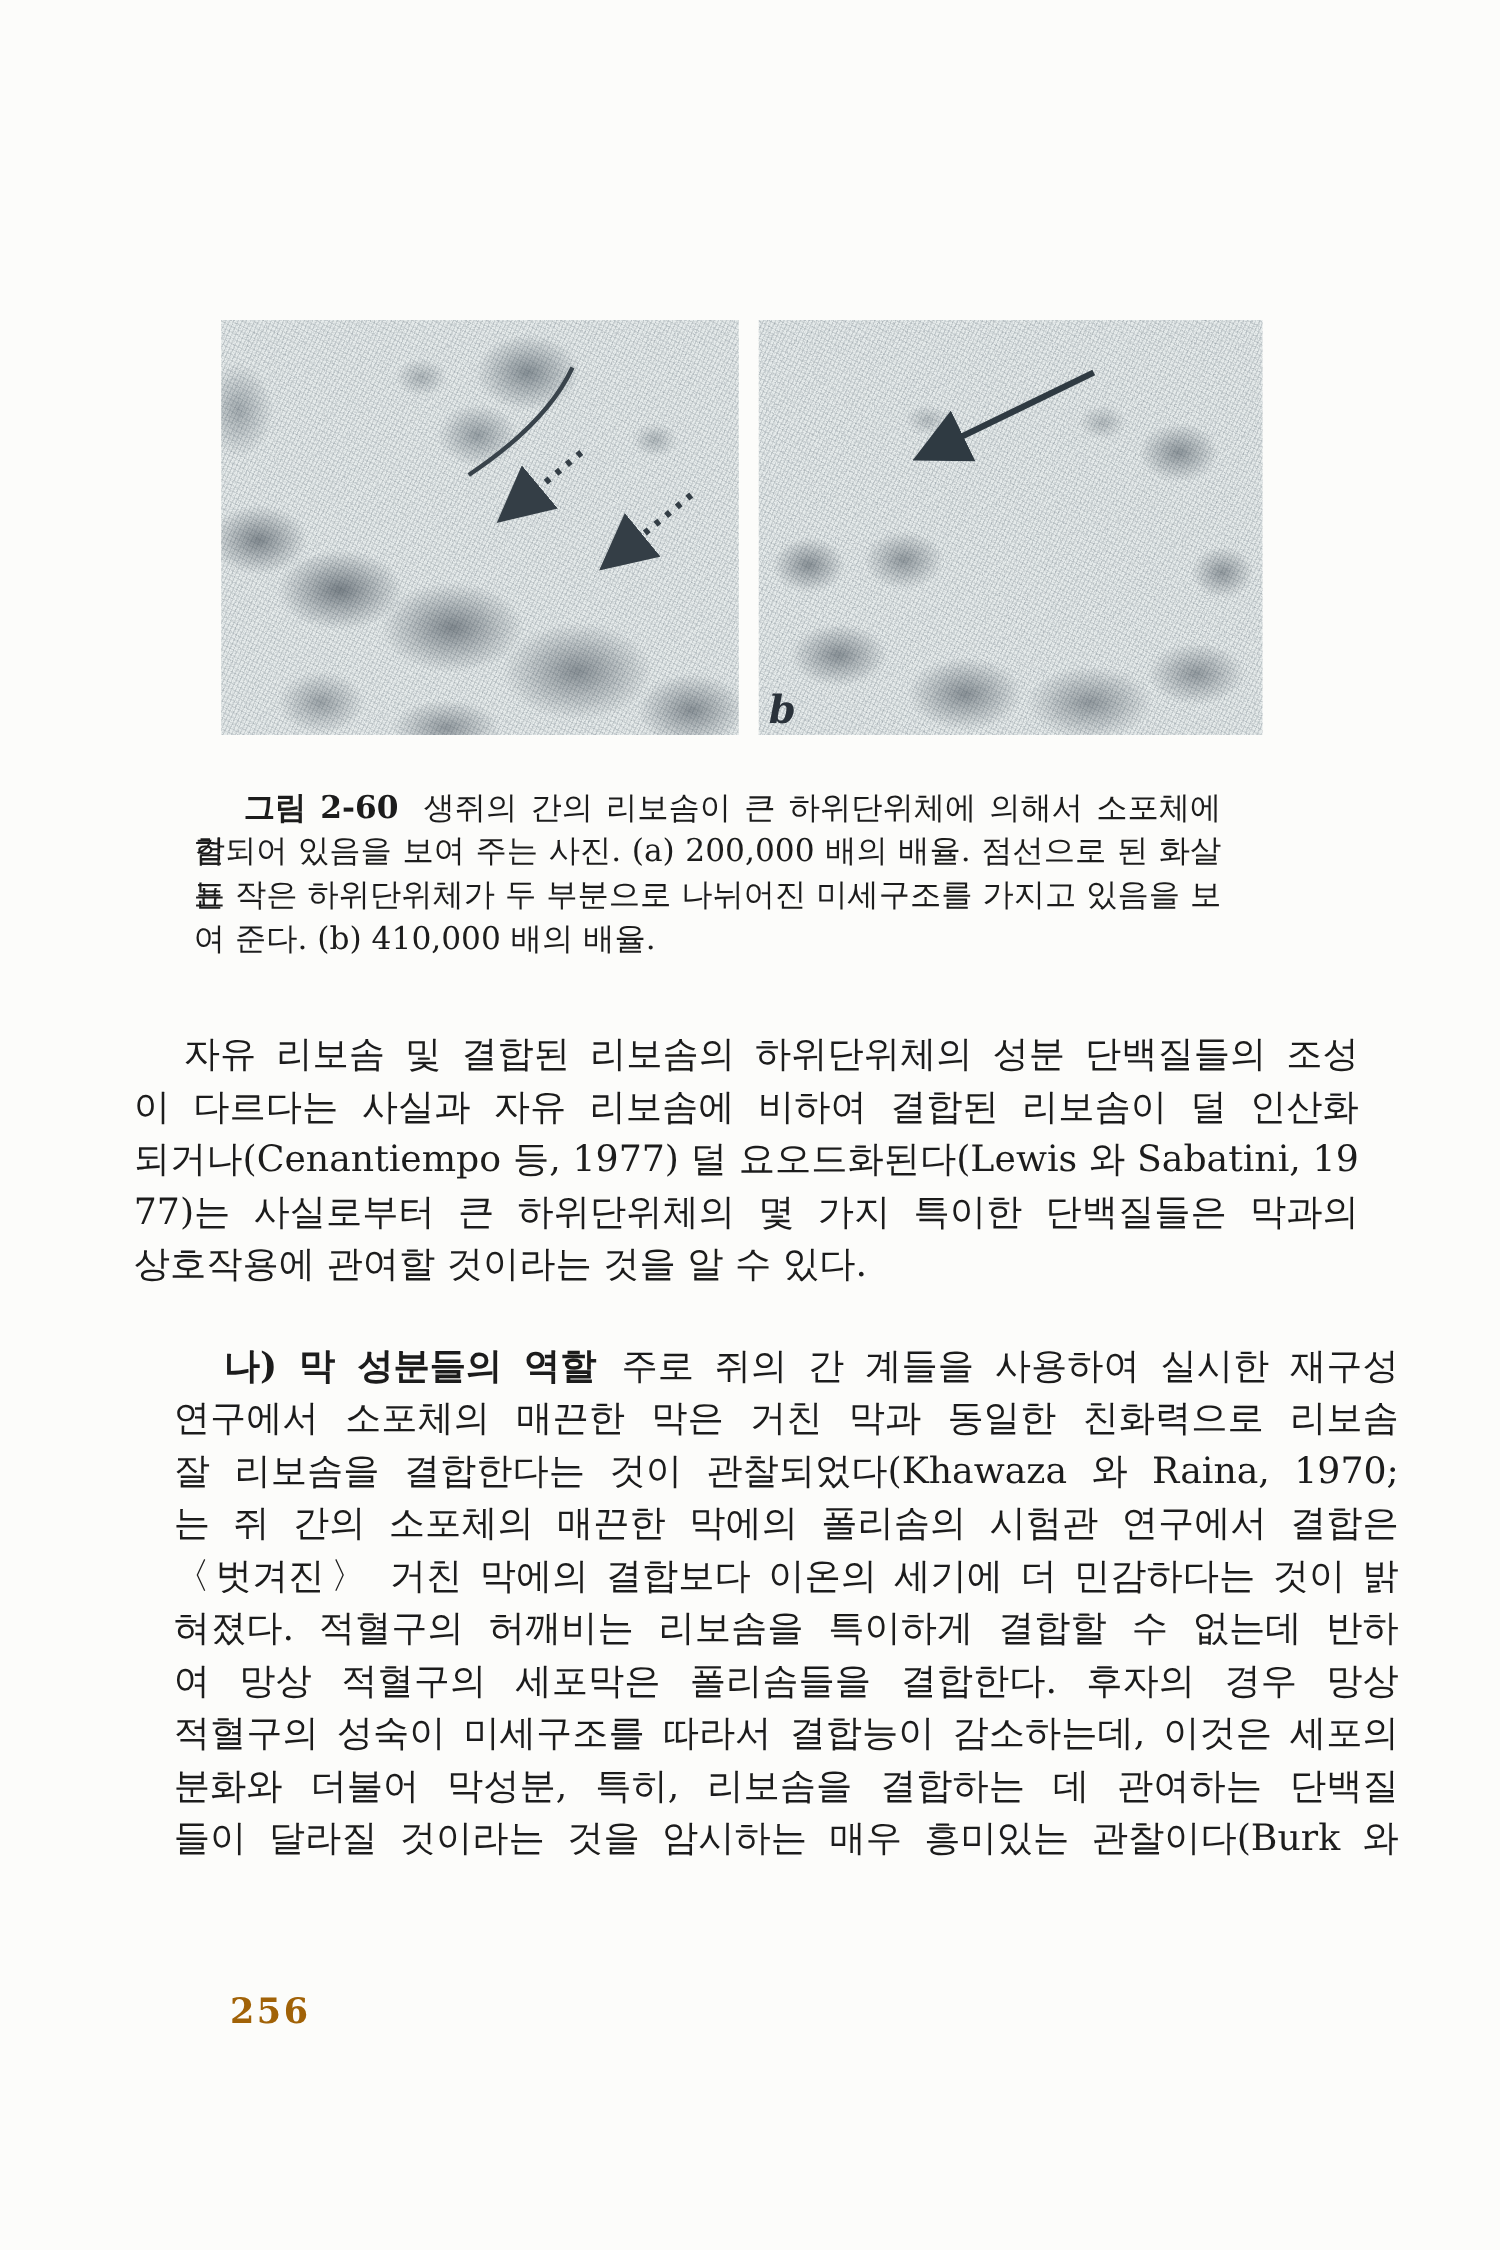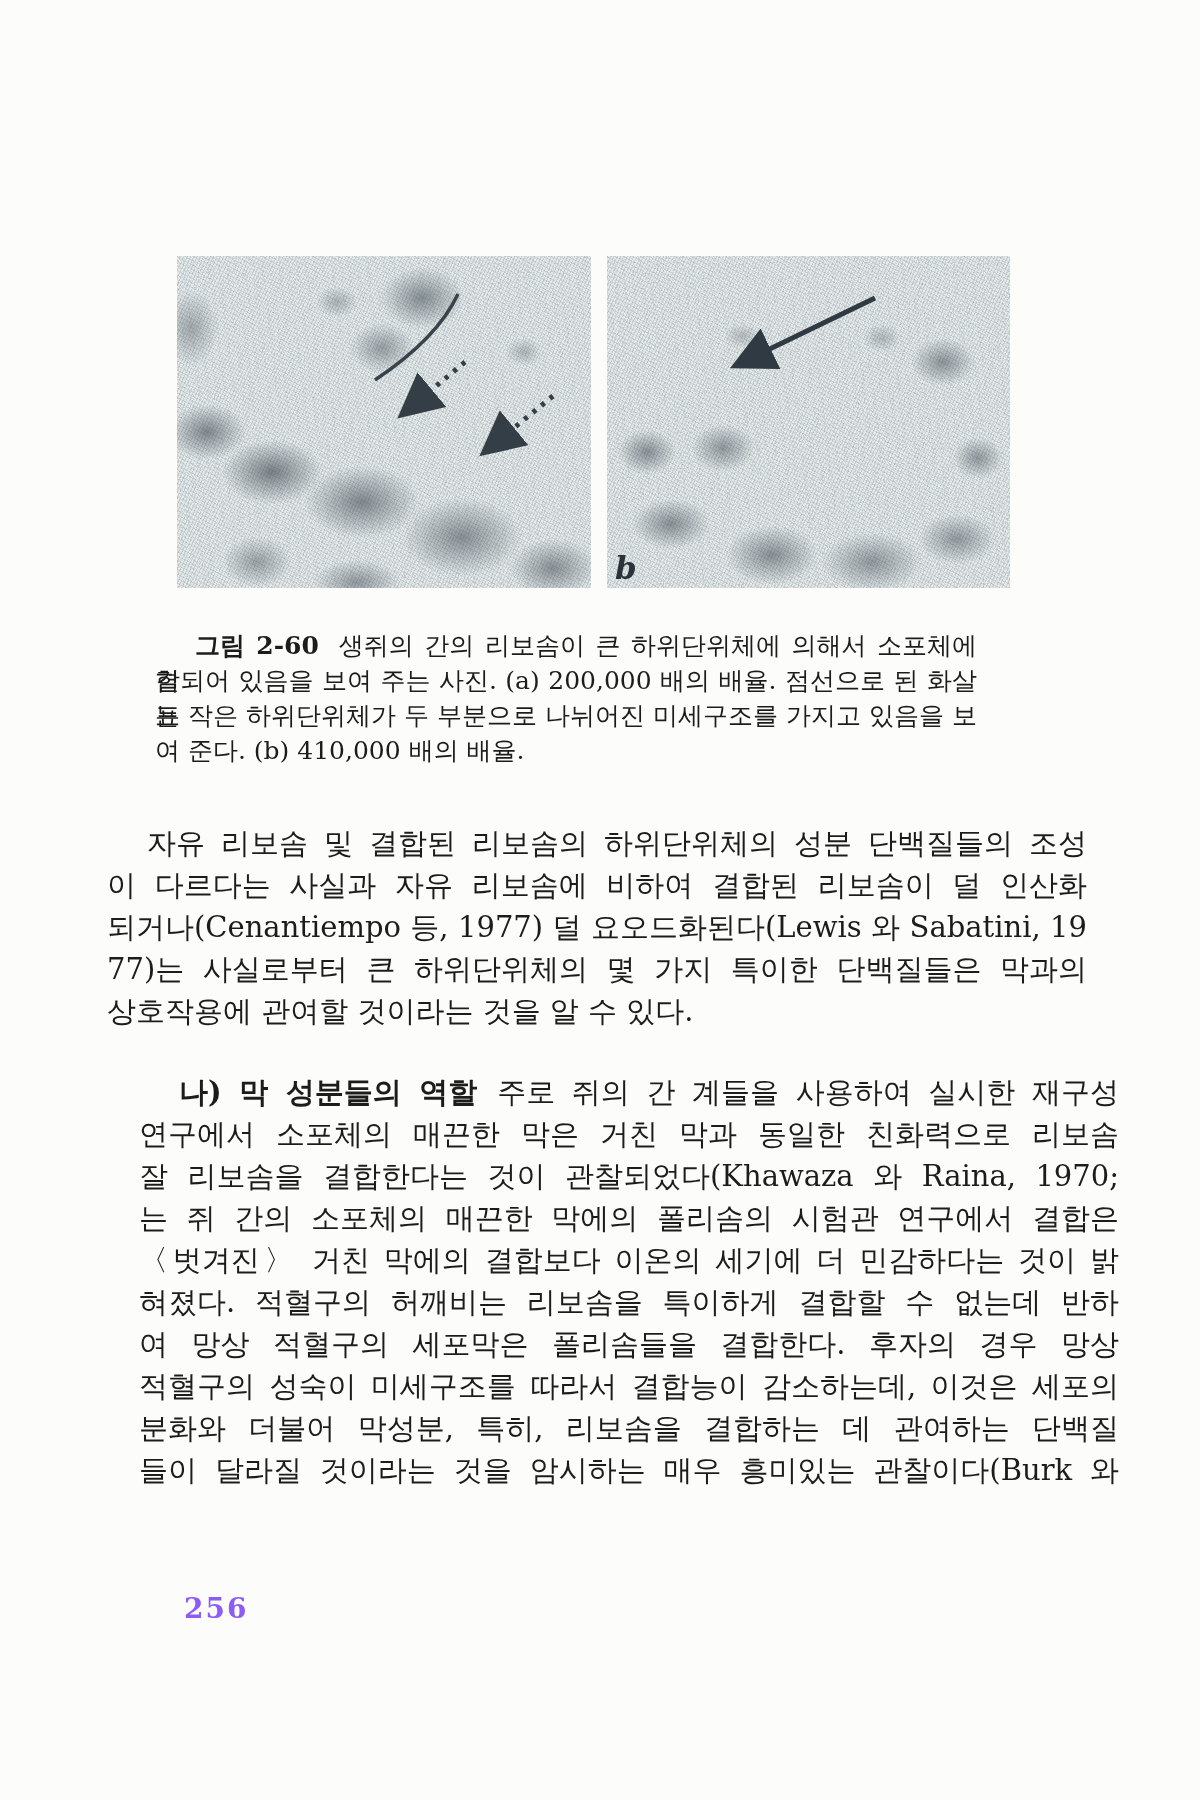--- a/index.html
+++ b/index.html
@@ -64,21 +64,21 @@
   
   .para{position:absolute;left:107px;width:980px;font-size:29px;}
   .para .line{height:42px;line-height:42px;white-space:nowrap;}
   .para .j{text-align:justify;text-align-last:justify;white-space:normal;}
   .indent{text-indent:40px;}
   .p1{top:822px;}
   .p2{top:1071px;margin-left:32px;}
   
   .page-num{
     position:absolute;left:184px;top:1592px;
-    font-size:28px;font-weight:600;letter-spacing:2px;color:#8b5cf6;
+    font-size:28px;font-weight:600;letter-spacing:2px;color:#a16207;
   }
 </style>
 </head>
 <body>
 
 <div class="page">
 
   <div class="micro left">
     <svg width="414" height="332" viewBox="0 0 414 332">
       <defs>

